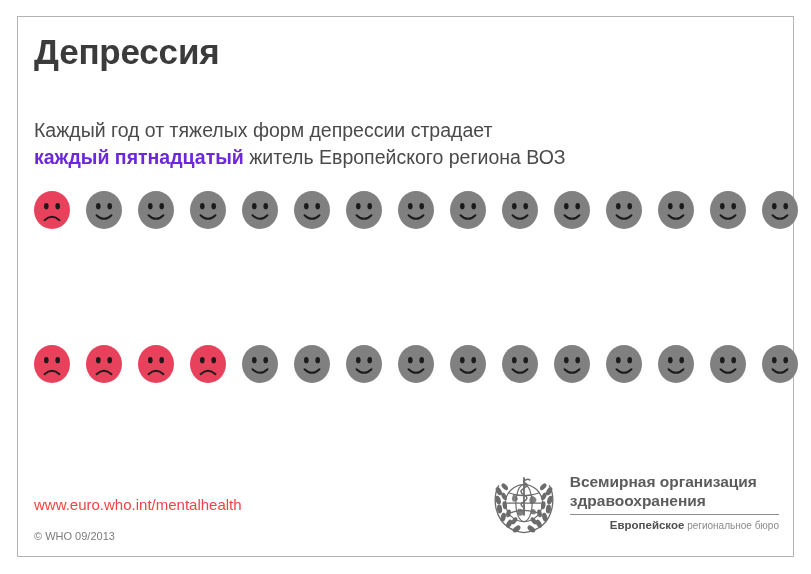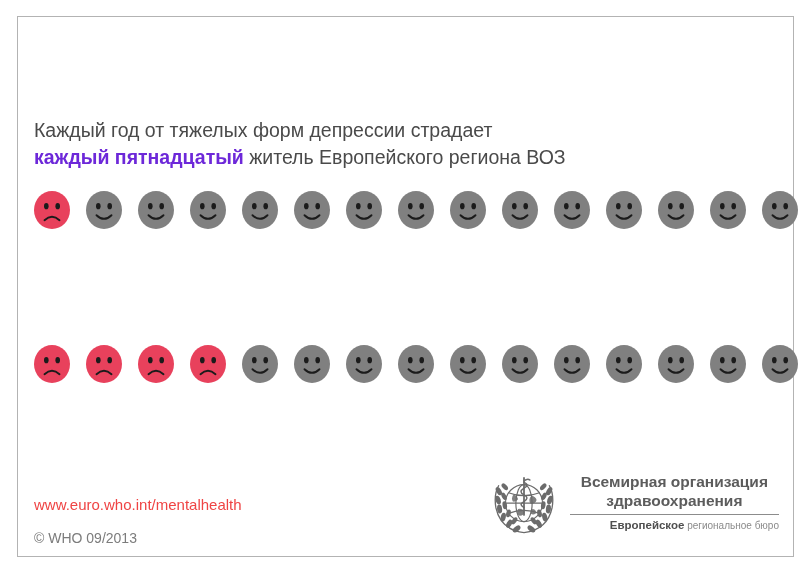--- a/index.html
+++ b/index.html
@@ -83,35 +83,34 @@
     left: 16px;
     top: 479px;
     font-size: 15px;
     color: #ef4444;
     white-space: nowrap;
   }
   .copyright {
     position: absolute;
     left: 16px;
     top: 513px;
-    font-size: 14px;
+    font-size: 11px;
     color: #7c7c7c;
     white-space: nowrap;
   }
 
   
   #who-logo {
     position: absolute;
     right: 14px;
     top: 450px;
     height: 78px;
     display: flex;
     align-items: flex-start;
     gap: 9px;
-    text-align: center;
   }
   #who-emblem {
     width: 74px;
     height: 74px;
     flex: 0 0 auto;
     margin-top: 2px;
   }
   .who-wordmark {
     padding-top: 5px;
   }
@@ -143,20 +142,21 @@
   .who-region .light {
     font-size: 10px;
     color: #8a8a8a;
   }
 </style>
 </head>
 <body>
 
 <div id="poster">
 
+  <div class="title">Депрессия</div>
 
   <div class="statement" id="statement-1">
     <span class="line">Каждый год от тяжелых форм депрессии страдает</span>
     <span class="line"><span class="hl">каждый пятнадцатый</span><span> житель Европейского региона ВОЗ</span></span>
   </div>
 
   <div class="face-row" id="face-row-1">
       <svg viewBox="0 0 36 38" class="face">
         <ellipse cx="18" cy="19" rx="18" ry="19" fill="#e8415c"></ellipse>
         <ellipse cx="12.3" cy="15.2" rx="2.3" ry="3.1" fill="#1b1b1b"></ellipse>

